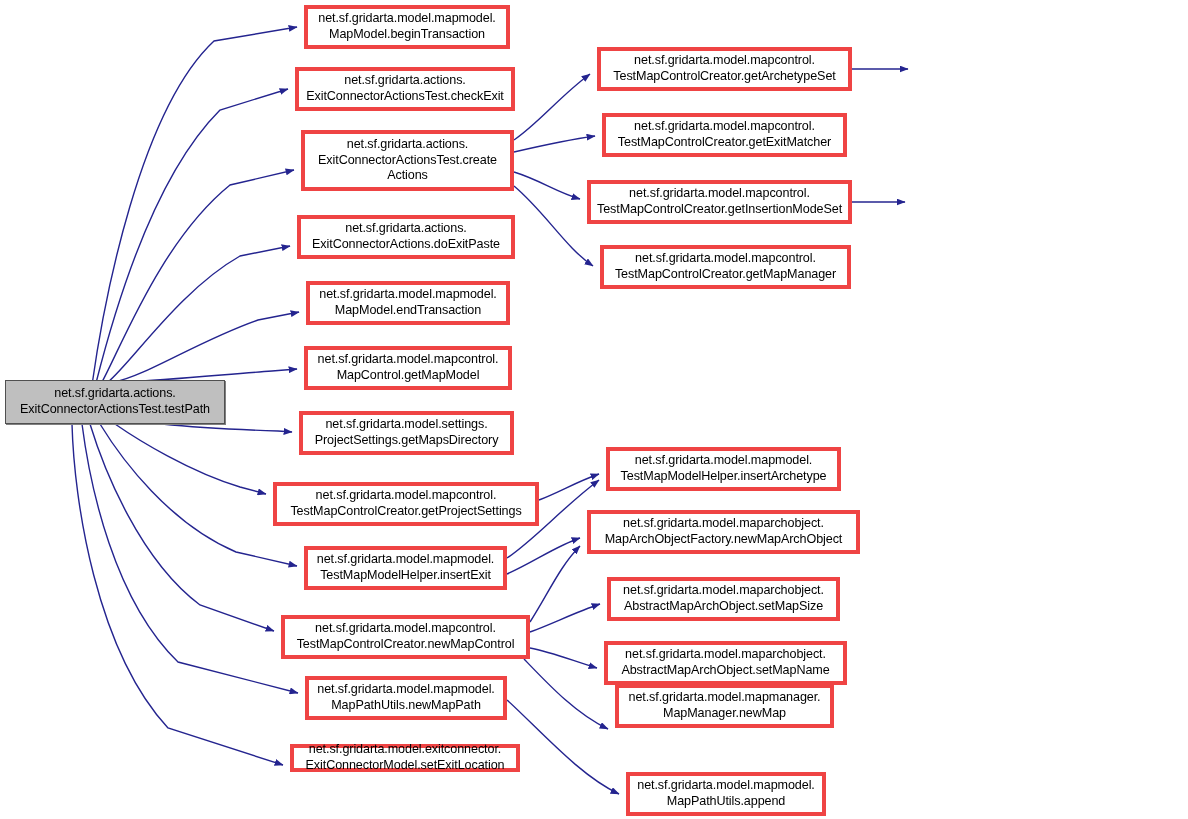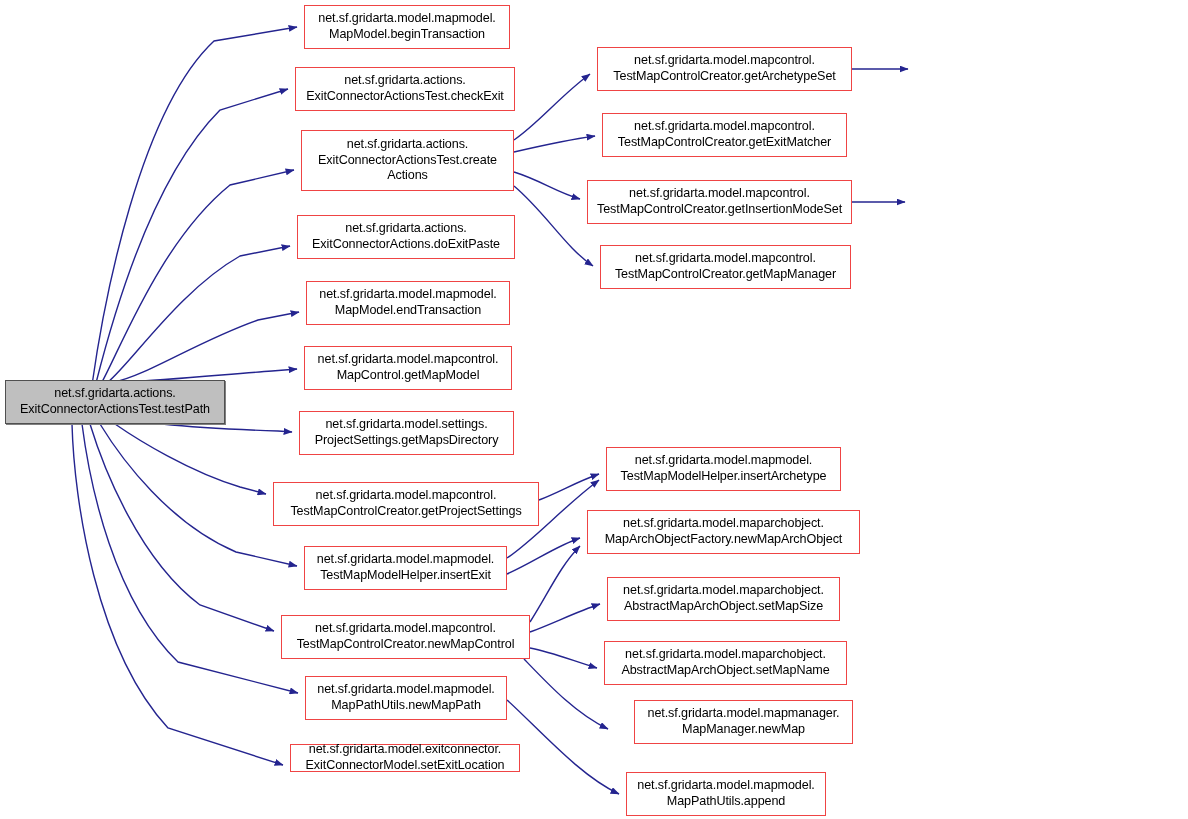--- a/index.html
+++ b/index.html
@@ -45,21 +45,21 @@
     display: block;
     padding: 0 5px;
     white-space: pre-line;
   }
   .node.root {
     background: #bfbfbf;
     border: 1px solid #505050;
     box-shadow: 1px 1px 0 0 #808080;
   }
   .node.shadowed {
-    border: 1px solid #ef4444;
+    border: 4px solid #ef4444;
   }
 </style>
 </head>
 <body>
 
 <div id="graph-canvas">
 
   <svg id="edge-layer" viewBox="0 0 1188 819" xmlns="http://www.w3.org/2000/svg">
     <defs>
       <marker id="arrowhead" markerWidth="9" markerHeight="7" refX="8.4" refY="3.5" orient="auto" markerUnits="userSpaceOnUse">
@@ -175,21 +175,21 @@
 MapArchObjectFactory.newMapArchObject</span>
       </div>
       <div class="node shadowed" style="left: 607px; top: 577px; width: 233px; height: 44px;">
         <span class="node-label">net.sf.gridarta.model.maparchobject.
 AbstractMapArchObject.setMapSize</span>
       </div>
       <div class="node shadowed" style="left: 604px; top: 641px; width: 243px; height: 44px;">
         <span class="node-label">net.sf.gridarta.model.maparchobject.
 AbstractMapArchObject.setMapName</span>
       </div>
-      <div class="node shadowed" style="left: 615px; top: 700px; width: 219px; height: 44px; margin-left: 19px;">
+      <div class="node shadowed" style="left: 615px; top: 684px; width: 219px; height: 44px;">
         <span class="node-label">net.sf.gridarta.model.mapmanager.
 MapManager.newMap</span>
       </div>
       <div class="node shadowed" style="left: 626px; top: 772px; width: 200px; height: 44px;">
         <span class="node-label">net.sf.gridarta.model.mapmodel.
 MapPathUtils.append</span>
       </div>
     </div>
 
 </div>

